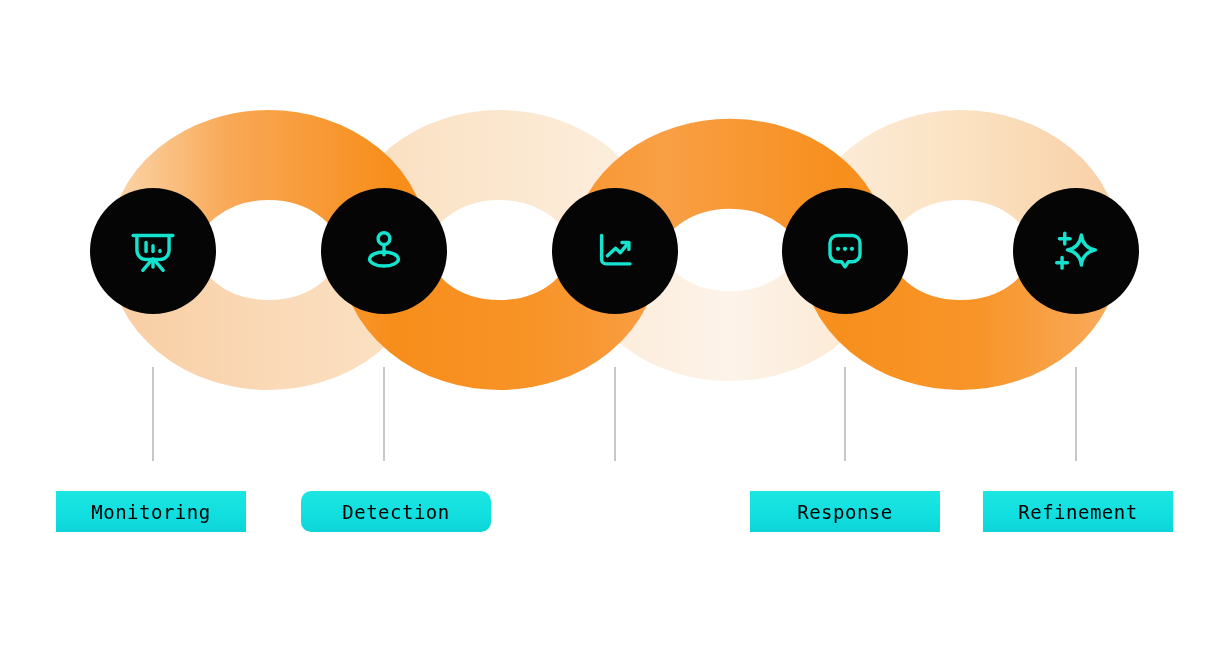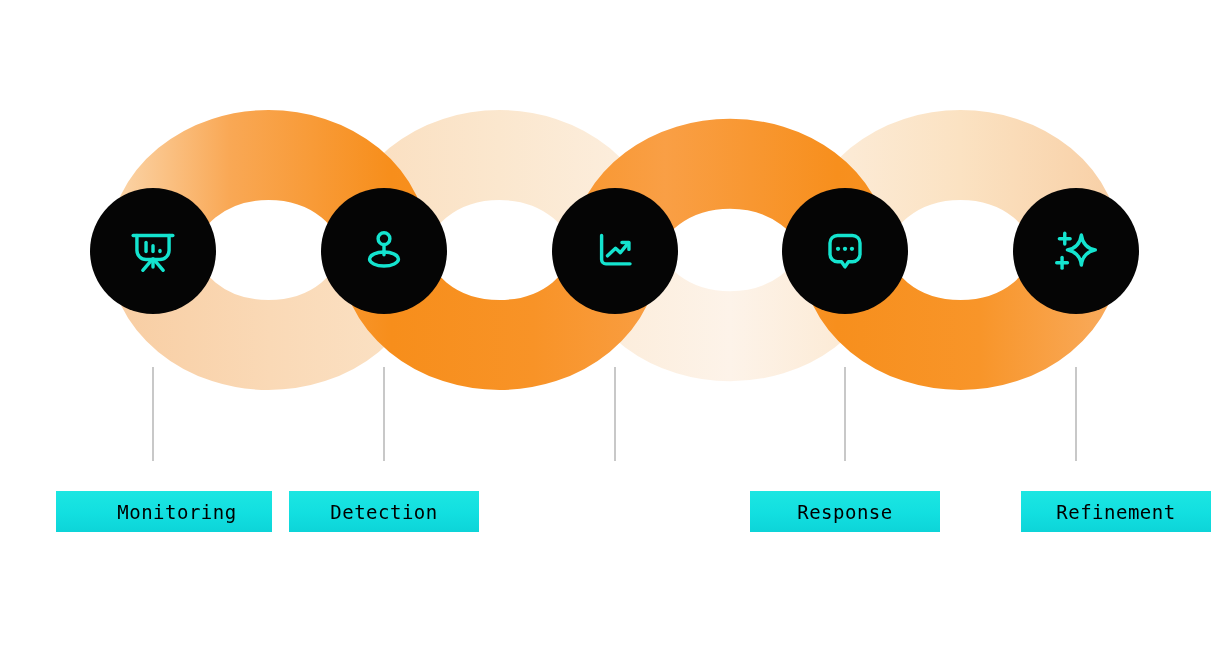--- a/index.html
+++ b/index.html
@@ -73,34 +73,34 @@
         <path d="M13 13.5 V27.5 a8.5 8.5 0 0 0 8.5 8.5 h13 a8.5 8.5 0 0 0 8.5 -8.5 V13.5"></path>
         <path d="M21.5 20 v8.5"></path>
         <path d="M28 23 v5.5"></path>
         <path d="M34.5 27.6 v0.9"></path>
         <path d="M28 36 v7"></path>
         <path d="M27.5 35.5 L18.5 46"></path>
         <path d="M28.5 35.5 L37.5 46"></path>
       </g>
     </svg>
   </div>
-  <div class="label-box" style="left:56px;padding-left:26px;">
+  <div class="label-box" style="left:56px;">
     <span>Monitoring</span>
   </div>
 
   <div class="node" style="left:321px;">
     <svg width="60" height="60" viewBox="0 0 56 56">
       <g class="icon-stroke">
         <circle cx="28" cy="16.5" r="5.5"></circle>
         <path d="M28 22.5 V31.5"></path>
         <ellipse cx="28" cy="35.5" rx="13.5" ry="6.5"></ellipse>
       </g>
     </svg>
   </div>
-  <div class="label-box" style="left:289px;">
+  <div class="label-box" style="left:301px;border-radius:10px;">
     <span>Detection</span>
   </div>
 
   <div class="node" style="left:552px;">
     <svg width="60" height="60" viewBox="0 0 56 56">
       <g class="icon-stroke">
         <path d="M15.5 13.5 V36 a4 4 0 0 0 4 4 H42"></path>
         <path d="M21 32.5 L28.5 25.5 L33 29.5 L40.5 20.5"></path>
         <path d="M34.5 20 H41 V26.5"></path>
       </g>
@@ -125,17 +125,17 @@
     <svg width="60" height="60" viewBox="0 0 56 56">
       <g class="icon-stroke">
         <path d="M33 13 c1 8 5.5 12.5 13 14 c-7.5 1.5 -12 6 -13 14 c-1 -8 -5.5 -12.5 -13 -14 c7.5 -1.5 12 -6 13 -14 z"></path>
         <path d="M17.5 11.5 v10"></path>
         <path d="M12.5 16.5 h10"></path>
         <path d="M15 34 v10"></path>
         <path d="M10 39 h10"></path>
       </g>
     </svg>
   </div>
-  <div class="label-box" style="left:1021px;">
+  <div class="label-box" style="left:983px;">
     <span>Refinement</span>
   </div>
 
 </div>
 
 </body></html>

